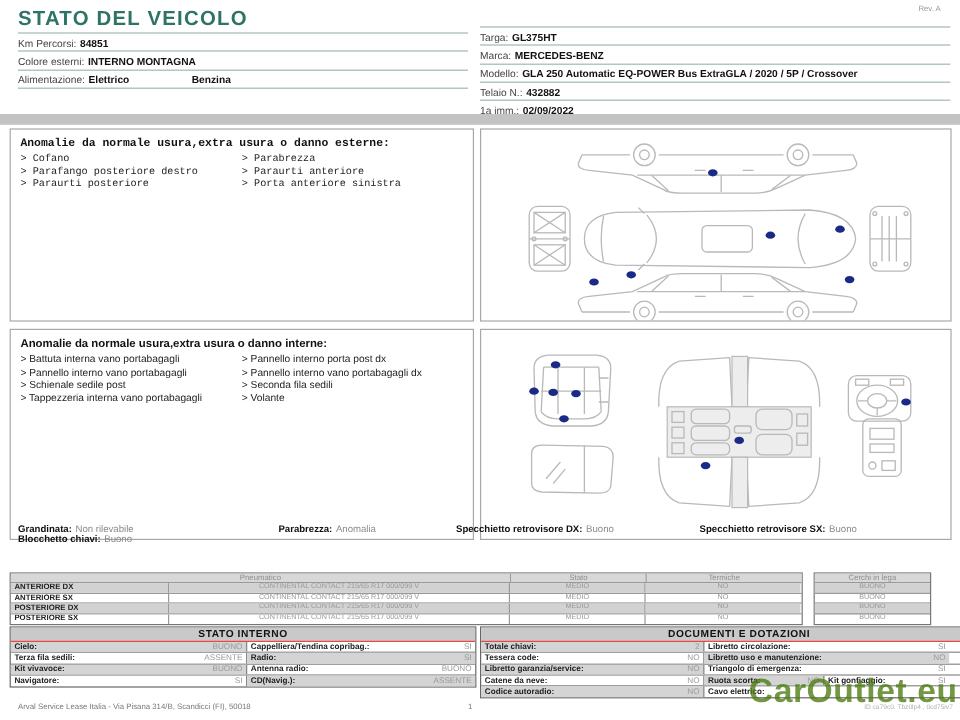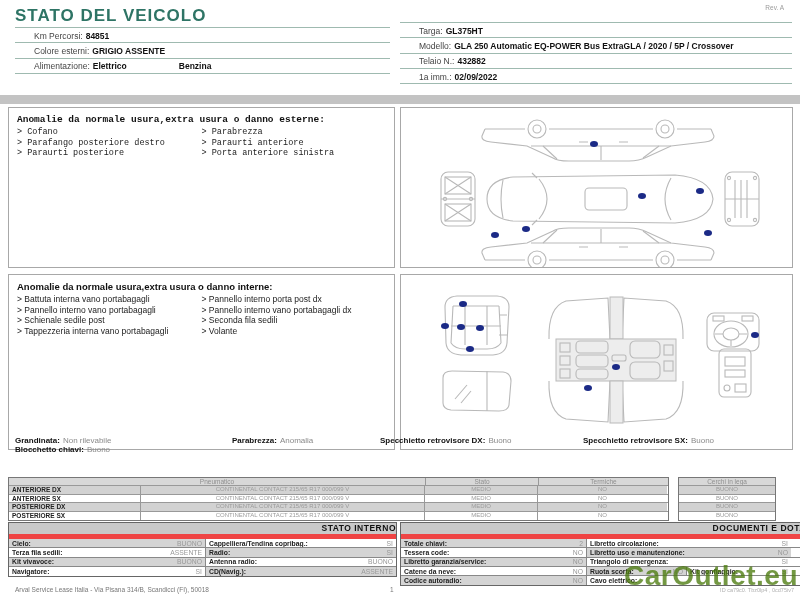--- a/index.html
+++ b/index.html
@@ -7,21 +7,21 @@
         font-family:"Liberation Sans", sans-serif;color:#222;}
   
   .title{position:absolute;left:15px;top:6px;font-size:17px;font-weight:bold;
          letter-spacing:1px;color:#2e7465;}
   .rev{position:absolute;right:16px;top:4px;font-size:6.5px;color:#9a9a9a;}
   .info{position:absolute;}
   .info-left{left:15px;top:27px;width:375px;}
   .info-right{left:400px;top:22px;width:392px;}
   .irow{border-bottom:1px solid #9fbab0;padding:2.5px 0 1.5px;font-size:8.5px;line-height:1.22;}
   .irow:first-child{border-top:1px solid #9fbab0;}
-  .ilab{color:#444;margin-left:19px;}
+  .ilab{color:#444;}
   .ival{font-weight:bold;color:#111;margin-left:3px;}
   .ival2{font-weight:bold;color:#111;margin-left:52px;}
   .divider-bar{position:absolute;left:0;top:95px;width:800px;height:9px;background:#c3c3c3;}
   
   .box{position:absolute;border:1px solid #a8a8a8;background:#fff;box-sizing:border-box;}
   .box-ext-l{left:8px;top:107px;width:387px;height:161px;font-family:Liberation Mono, monospace;}
   .box-ext-r{left:400px;top:107px;width:393px;height:161px;}
   .box-int-l{left:8px;top:274px;width:387px;height:176px;}
   .box-int-r{left:400px;top:274px;width:393px;height:176px;}
   .box h3{margin:6px 8px 3px;font-size:9.5px;font-weight:bold;color:#111;}
@@ -50,22 +50,22 @@
   .rg{background:#d2d2d2;}
   .t-cerchi{margin-left:9px;border:1px solid #777;width:98px;box-sizing:border-box;}
   .t-cerchi .tcell{height:8.4px;border-bottom:1px solid #999;box-sizing:border-box;font-size:6px;
       line-height:7.4px;text-align:center;color:#9a9a9a;overflow:hidden;}
   .t-cerchi .tcell:last-child{border-bottom:none;}
   .t-cerchi .thead{background:#d8d8d8;color:#8f8f8f;font-size:6.5px;}
   
   .btable{position:absolute;top:522px;border:1px solid #666;box-sizing:border-box;background:#fff;}
   .bt-left{left:8px;width:389px;}
   .bt-right{left:400px;width:432px;}
-  .bt-title{height:11px;background:#c9c9c9;border-bottom:5px solid #ef4444;font-size:8.5px;
-      font-weight:bold;text-align:right;line-height:11px;color:#111;letter-spacing:0.5px;}
+  .bt-title{height:11px;background:#c9c9c9;border-bottom:1px solid #ef4444;font-size:8.5px;
+      font-weight:bold;text-align:center;line-height:11px;color:#111;letter-spacing:0.5px;}
   .brow{display:flex;height:9.3px;border-bottom:1px solid #888;box-sizing:border-box;}
   .brow:last-child{border-bottom:none;}
   .bcell{box-sizing:border-box;display:flex;justify-content:space-between;align-items:center;
       padding:0 3px;border-right:1px solid #888;font-size:6.8px;overflow:hidden;white-space:nowrap;}
   .bcell:last-child{border-right:none;}
   .blab{font-weight:bold;color:#222;}
   .bval{color:#999;margin-left:3px;}
   .g{background:#d4d4d4;}
   .bt-left .ca{width:197px;} .bt-left .cb{width:190px;}
   .bt-right .ca{width:186px;} .bt-right .cb{width:204px;}
@@ -87,30 +87,33 @@
 <div class="page">
 
   <div class="title">STATO DEL VEICOLO</div>
   <div class="rev">Rev. A</div>
 
   <div class="info info-left">
     <div class="irow">
       <span class="ilab">Km Percorsi:</span><span class="ival">84851</span>
     </div>
     <div class="irow">
-      <span class="ilab">Colore esterni:</span><span class="ival">GRIGIO ASSENTE</span>
+      <span class="ilab">Colore esterni:</span><span class="ival">INTERNO MONTAGNA</span>
     </div>
     <div class="irow">
       <span class="ilab">Alimentazione:</span><span class="ival">Elettrico</span><span class="ival2">Benzina</span>
     </div>
   </div>
 
   <div class="info info-right">
     <div class="irow">
       <span class="ilab">Targa:</span><span class="ival">GL375HT</span>
+    </div>
+    <div class="irow">
+      <span class="ilab">Marca:</span><span class="ival">MERCEDES-BENZ</span>
     </div>
     <div class="irow">
       <span class="ilab">Modello:</span><span class="ival">GLA 250 Automatic EQ-POWER Bus ExtraGLA / 2020 / 5P / Crossover</span>
     </div>
     <div class="irow">
       <span class="ilab">Telaio N.:</span><span class="ival">432882</span>
     </div>
     <div class="irow">
       <span class="ilab">1a imm.:</span><span class="ival">02/09/2022</span>
     </div>

